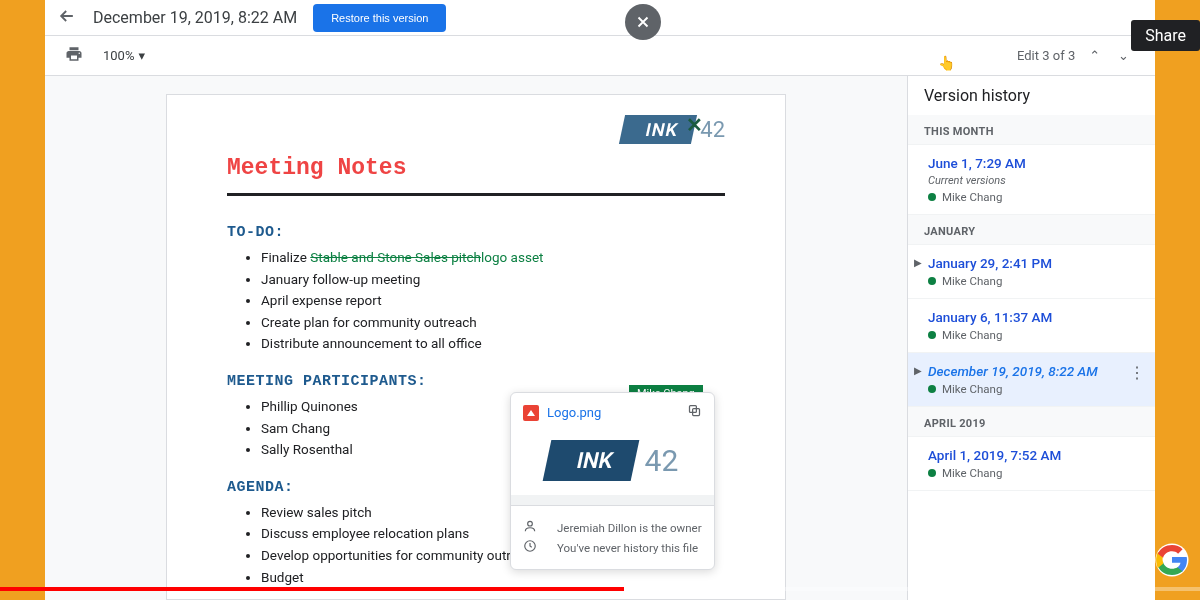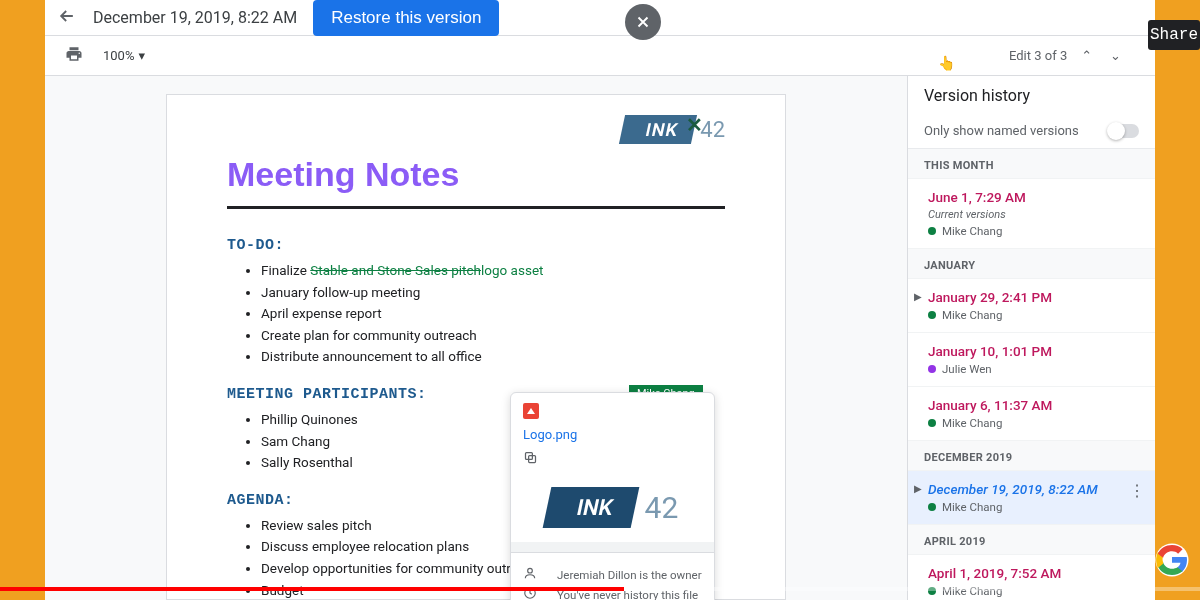--- a/index.html
+++ b/index.html
@@ -1,68 +1,68 @@
 <!DOCTYPE html>
 <html><head>
 <meta charset="utf-8">
 <style>
 * { margin: 0; padding: 0; box-sizing: border-box; }
 body { font-family: 'Google Sans', Roboto, Arial, sans-serif; background: #f0a020; width: 1200px; height: 600px; overflow: hidden; position: relative; }
 .frame { position: absolute; top: 0; left: 45px; right: 45px; bottom: 0; background: #fff; display: flex; flex-direction: column; }
 .topbar { height: 36px; border-bottom: 1px solid #dadce0; display: flex; align-items: center; padding: 0 12px; gap: 16px; }
 .back-arrow { cursor: pointer; color: #5f6368; }
 .version-date { font-size: 16px; color: #3c4043; }
-.restore-btn { background: #1a73e8; color: #fff; border: none; padding: 8px 18px; border-radius: 4px; font-size: 17px; font-weight: 500; cursor: pointer; }
+.restore-btn { background: #1a73e8; color: #fff; border: none; padding: 8px 18px; border-radius: 4px; font-size: 11px; font-weight: 500; cursor: pointer; }
 .close-circle { position: absolute; top: 4px; left: 580px; width: 36px; height: 36px; border-radius: 50%; background: #5f6368; color: #fff; display: flex; align-items: center; justify-content: center; font-size: 20px; cursor: pointer; z-index: 50; }
-.share-badge { position: absolute; top: 20px; right: 0px; background: #202124; color: #fff; padding: 6px 2px; font-size: 16px; border-radius: 3px; z-index: 60; font-family: Liberation Mono, monospace; }
+.share-badge { position: absolute; top: 20px; right: 0px; background: #202124; color: #fff; padding: 6px 14px; font-size: 16px; border-radius: 3px; z-index: 60; }
 .toolbar-row { height: 40px; border-bottom: 1px solid #dadce0; display: flex; align-items: center; padding: 0 20px; gap: 20px; }
 .print-icon { color: #5f6368; cursor: pointer; }
 .zoom-sel { font-size: 13px; color: #3c4043; display: flex; align-items: center; gap: 4px; cursor: pointer; }
 .spacer { flex: 1; }
-.edit-nav { font-size: 13px; color: #5f6368; display: flex; align-items: center; gap: 10px; margin-right: 10px; }
+.edit-nav { font-size: 13px; color: #5f6368; display: flex; align-items: center; gap: 10px; margin-right: 2px; }
 .chev { color: #5f6368; cursor: pointer; padding: 2px 4px; }
 .cursor-hand { position: absolute; top: 55px; left: 893px; font-size: 14px; z-index: 40; }
 .main-row { flex: 1; display: flex; overflow: hidden; }
 .doc-area { flex: 1; background: #f8f9fa; display: flex; justify-content: center; padding-top: 18px; overflow: hidden; position: relative; }
 .page { width: 620px; background: #fff; border: 1px solid #dadce0; padding: 60px 60px 20px 60px; position: relative; }
 .logo-corner { position: absolute; top: 20px; right: 60px; display: flex; align-items: center; gap: 6px; }
 .ink-block { background: #3b6a8e; color: #fff; padding: 4px 16px 4px 24px; font-size: 18px; font-weight: 600; transform: skewX(-12deg); letter-spacing: 1px; position: relative; }
 .ink-x { position: absolute; right: -8px; top: -2px; color: #1a5a3e; font-size: 20px; transform: skewX(12deg); }
 .forty2 { color: #7a99b0; font-size: 22px; font-weight: 400; }
-.doc-title { font-family: Liberation Sans, sans-serif; font-size: 34px; font-weight: 700; color: #8b5cf6; margin-bottom: 12px; }
+.doc-title { font-family: Liberation Mono, monospace; font-size: 23px; font-weight: 700; color: #ef4444; margin-bottom: 12px; }
 .title-rule { height: 3px; background: #202124; margin-bottom: 28px; }
 .sec-head { font-family: 'Courier New', monospace; font-size: 15px; font-weight: 700; color: #1e5a8e; letter-spacing: 0.5px; margin: 18px 0 6px; }
 .doc-list { list-style: disc; padding-left: 34px; }
 .doc-list li { font-size: 13.5px; color: #202124; line-height: 1.6; }
 .strike { text-decoration: line-through; }
 .ins-text { color: #0d8043; }
 .author-tag { position: absolute; background: #0d8043; color: #fff; font-size: 11px; padding: 2px 8px; }
 .file-card { position: absolute; top: 316px; left: 465px; width: 205px; background: #fff; border: 1px solid #dadce0; border-radius: 6px; box-shadow: 0 2px 10px rgba(0,0,0,0.15); z-index: 20; }
-.file-head { display: flex; padding: 10px 12px; gap: 8px; flex-direction: column; }
+.file-head { display: flex; align-items: center; padding: 10px 12px; gap: 8px; }
 .img-icon { width: 16px; height: 16px; background: #ea4335; border-radius: 2px; display: flex; align-items: center; justify-content: center; }
 .img-icon::after { content: ''; width: 0; height: 0; border-left: 4px solid transparent; border-right: 4px solid transparent; border-bottom: 6px solid #fff; }
 .file-name { font-size: 13px; color: #1a73e8; flex: 1; }
 .copy-icon { color: #5f6368; cursor: pointer; }
 .file-preview { padding: 8px 18px 14px; display: flex; align-items: center; justify-content: center; gap: 10px; }
 .ink-big { background: #1e4a6e; color: #fff; padding: 8px 22px 8px 30px; font-size: 22px; font-weight: 600; transform: skewX(-12deg); }
 .forty2-big { color: #7a99b0; font-size: 30px; }
 .file-bar { height: 10px; background: #f1f3f4; }
 .file-meta { border-top: 1px solid #dadce0; padding: 10px 12px; }
 .meta-row { display: flex; align-items: center; gap: 20px; font-size: 11.5px; color: #5f6368; margin: 3px 0; }
 .sidebar { width: 248px; border-left: 1px solid #dadce0; background: #fff; display: flex; flex-direction: column; }
 .sb-head { padding: 10px 16px; font-size: 16px; color: #202124; }
 .sb-toggle-row { padding: 8px 16px 10px; font-size: 13px; color: #5f6368; display: flex; align-items: center; border-bottom: 1px solid #e8eaed; }
 .toggle { width: 30px; height: 14px; background: #dadce0; border-radius: 7px; margin-left: auto; position: relative; cursor: pointer; }
 .toggle::after { content: ''; position: absolute; width: 18px; height: 18px; background: #fff; border-radius: 50%; top: -2px; left: -2px; box-shadow: 0 1px 3px rgba(0,0,0,0.3); }
 .sb-scroll { flex: 1; overflow-y: auto; }
 .group-label { font-size: 11px; font-weight: 700; color: #5f6368; padding: 10px 16px 6px; background: #f8f9fa; border-bottom: 1px solid #f1f3f4; letter-spacing: 0.3px; }
 .ver-item { padding: 10px 16px 10px 20px; border-bottom: 1px solid #f1f3f4; cursor: pointer; position: relative; }
 .ver-item.sel { background: #e8f0fe; }
 .ver-item.sel .ver-title { color: #1a73e8; font-style: italic; }
-.ver-title { font-size: 13.5px; color: #be185d; font-weight: 500; margin-bottom: 3px; }
+.ver-title { font-size: 13.5px; color: #1d4ed8; font-weight: 500; margin-bottom: 3px; }
 .ver-sub { font-size: 11px; color: #5f6368; font-style: italic; margin-bottom: 3px; }
 .ver-author { font-size: 11.5px; color: #5f6368; display: flex; align-items: center; gap: 6px; }
 .dot { width: 8px; height: 8px; border-radius: 50%; }
 .dot.green { background: #0d8043; }
 .dot.purple { background: #9334e6; }
 .expand-caret { position: absolute; left: 6px; top: 12px; color: #5f6368; font-size: 10px; }
 .more-dots { position: absolute; right: 10px; top: 10px; color: #5f6368; cursor: pointer; font-size: 16px; }
 .progress { position: absolute; bottom: 9px; left: 0; right: 0; height: 4px; background: rgba(255,255,255,0.35); z-index: 70; }
 .progress-fill { height: 100%; background: #ff0000; width: 52%; }
 .g-logo { position: absolute; bottom: 22px; right: 10px; width: 36px; height: 36px; z-index: 65; }
@@ -174,58 +174,46 @@
                   <path d="M12 7v5l3 2"></path>
                 </svg></span>
             <span>You've never history this file</span>
           </div>
         </div>
       </div>
     </div>
 
     <div class="sidebar">
       <div class="sb-head">Version history</div>
-      <div class="sb-toggle-row">
-        <span>Only show named versions</span>
-        <span class="toggle"></span>
-      </div>
       <div class="sb-scroll" id="sb-scroll">
           <div class="group-label">THIS MONTH</div>
           <div class="ver-item">
             <div class="ver-title">June 1, 7:29 AM</div>
             <div class="ver-sub">Current versions</div>
             <div class="ver-author">
               <span class="dot green"></span>
               <span>Mike Chang</span>
             </div>
           </div>
           <div class="group-label">JANUARY</div>
           <div class="ver-item">
             <span class="expand-caret">▶</span>
             <div class="ver-title">January 29, 2:41 PM</div>
             <div class="ver-author">
               <span class="dot green"></span>
               <span>Mike Chang</span>
             </div>
           </div>
           <div class="ver-item">
-            <div class="ver-title">January 10, 1:01 PM</div>
-            <div class="ver-author">
-              <span class="dot purple"></span>
-              <span>Julie Wen</span>
-            </div>
-          </div>
-          <div class="ver-item">
             <div class="ver-title">January 6, 11:37 AM</div>
             <div class="ver-author">
               <span class="dot green"></span>
               <span>Mike Chang</span>
             </div>
           </div>
-          <div class="group-label">DECEMBER 2019</div>
           <div class="ver-item sel">
             <span class="expand-caret">▶</span>
             <div class="ver-title">December 19, 2019, 8:22 AM</div>
             <div class="ver-author">
               <span class="dot green"></span>
               <span>Mike Chang</span>
             </div>
             <span class="more-dots">⋮</span>
           </div>
           <div class="group-label">APRIL 2019</div>

